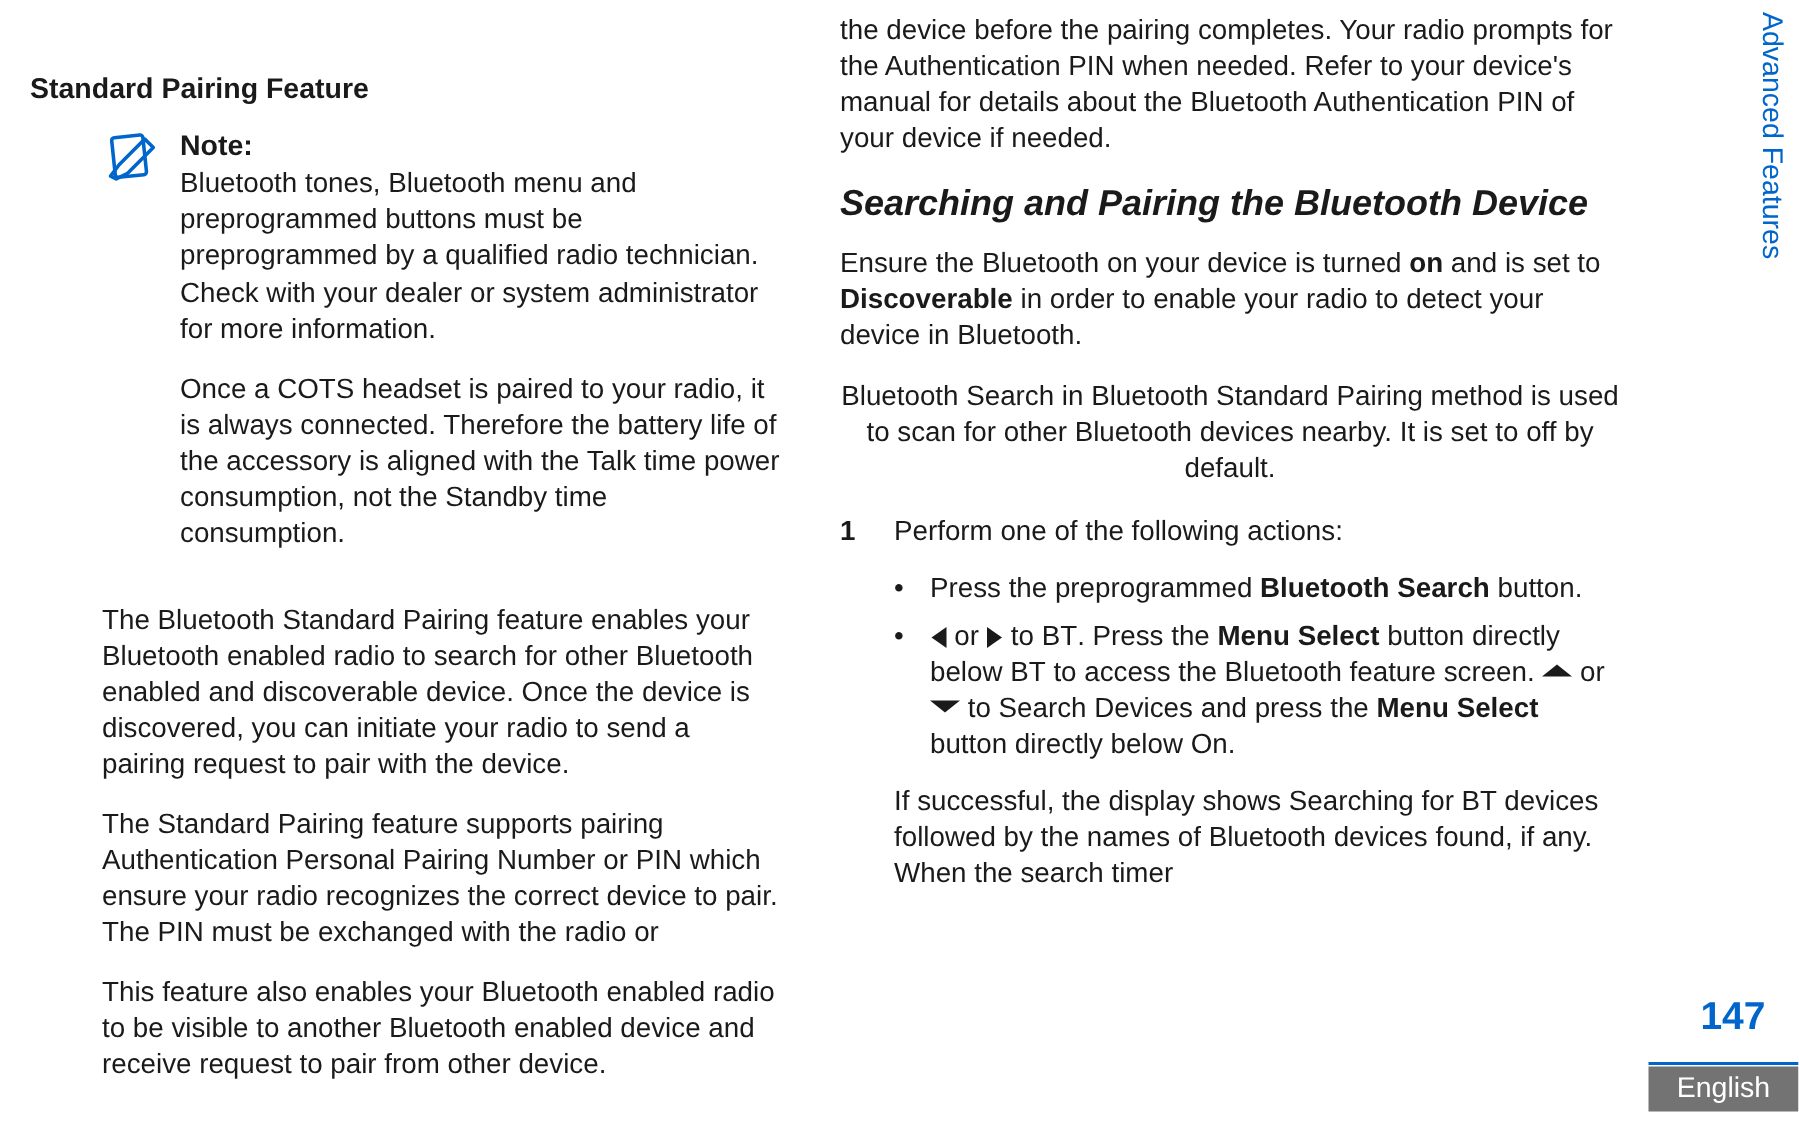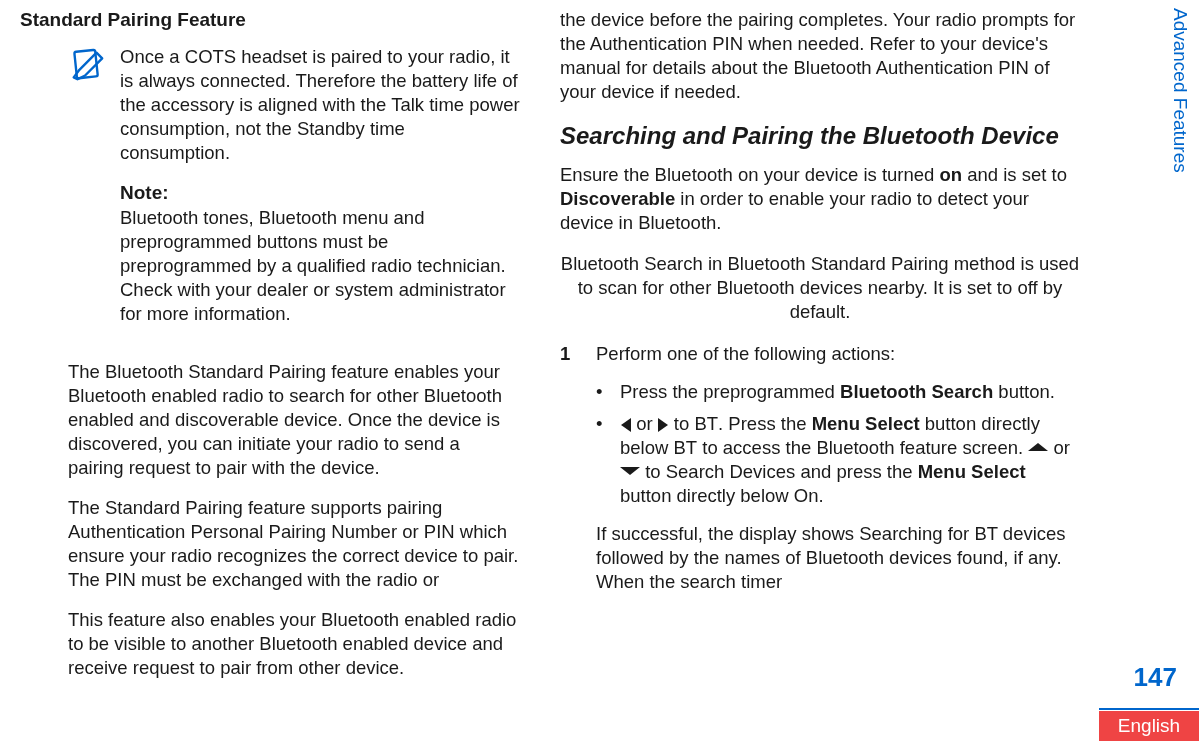--- a/index.html
+++ b/index.html
@@ -30,20 +30,21 @@
     .column-left {
       width: 540px;
     }
     .column-right {
       width: 560px;
     }
     .section-title {
       font-weight: bold;
       font-size: 19px;
       margin-bottom: 12px;
+      margin-top: 40px;
     }
     .note-block {
       display: flex;
       margin-left: 48px;
       margin-bottom: 18px;
       margin-top: 6px;
     }
     .note-icon {
       flex-shrink: 0;
       width: 38px;
@@ -167,21 +168,21 @@
       color: #0066cc;
       font-size: 26px;
       font-weight: bold;
     }
     .footer-lang {
       position: absolute;
       right: 0;
       bottom: 8px;
       width: 100px;
       height: 30px;
-      background: #ef4444;
+      background: #737373;
       color: #fff;
       font-size: 19px;
       display: flex;
       align-items: center;
       justify-content: center;
     }
     .footer-lang::before {
       content: "";
       position: absolute;
       right: 0;
@@ -203,25 +204,25 @@
     <div class="section-title">Standard Pairing Feature</div>
 
     <div class="note-block">
       <div class="note-icon">
         <svg viewBox="0 0 40 40">
           <rect x="8" y="4" width="22" height="28" rx="2" fill="none" stroke="#0066cc" stroke-width="2.5" transform="rotate(-6 19 18)"></rect>
           <path d="M 6 32 L 12 24 L 30 6 L 36 12 L 18 30 L 10 34 Z" fill="none" stroke="#0066cc" stroke-width="2.5" stroke-linejoin="round"></path>
         </svg>
       </div>
       <div class="note-content">
-        <p>Once a COTS headset is paired to your radio, it is always connected. Therefore the battery life of the accessory is aligned with the Talk time power consumption, not the Standby time consumption.</p>
         <p>
           <span class="note-heading">Note:</span><br>
           <span>Bluetooth tones, Bluetooth menu and preprogrammed buttons must be preprogrammed by a qualified radio technician. Check with your dealer or system administrator for more information.</span>
         </p>
+        <p>Once a COTS headset is paired to your radio, it is always connected. Therefore the battery life of the accessory is aligned with the Talk time power consumption, not the Standby time consumption.</p>
       </div>
     </div>
 
     <p class="body-para">The Bluetooth Standard Pairing feature enables your Bluetooth enabled radio to search for other Bluetooth enabled and discoverable device. Once the device is discovered, you can initiate your radio to send a pairing request to pair with the device.</p>
     <p class="body-para">The Standard Pairing feature supports pairing Authentication Personal Pairing Number or PIN which ensure your radio recognizes the correct device to pair. The PIN must be exchanged with the radio or</p>
     <p class="body-para">This feature also enables your Bluetooth enabled radio to be visible to another Bluetooth enabled device and receive request to pair from other device.</p>
   </div>
 
   <div class="column column-right">
     <p style="margin-bottom:16px;">the device before the pairing completes. Your radio prompts for the Authentication PIN when needed. Refer to your device's manual for details about the Bluetooth Authentication PIN of your device if needed.</p>

